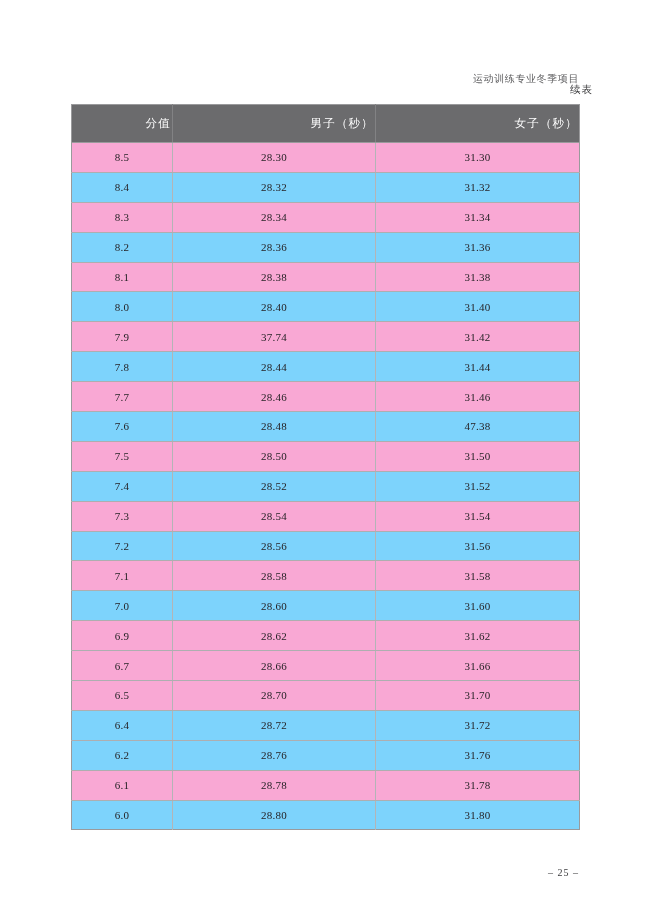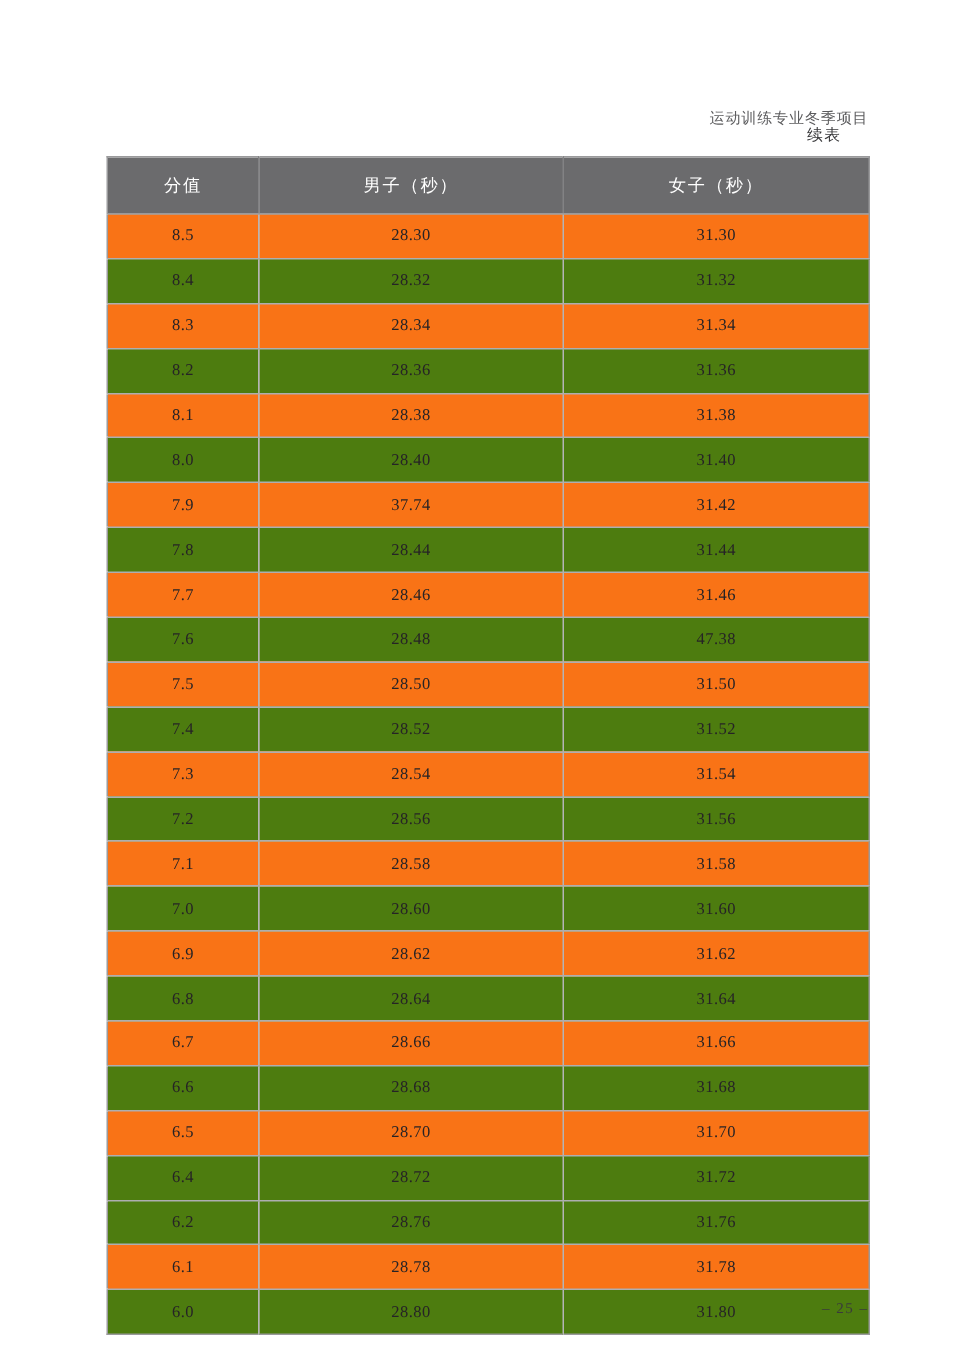--- a/index.html
+++ b/index.html
@@ -32,21 +32,21 @@
     letter-spacing: 0.6px;
     color: #5c5c5e;
     white-space: nowrap;
     margin-top: 25px;
   }
 
   
   .table-caption {
     position: absolute;
     top: 83px;
-    right: 89px;
+    right: 57px;
     font-size: 10.5px;
     letter-spacing: 1px;
     color: #3a3a3c;
     white-space: nowrap;
   }
 
   
   .score-table {
     position: absolute;
     left: 71px;
@@ -60,42 +60,42 @@
   .score-table col.c-male  { width: 203px; }
   .score-table col.c-female{ width: 204px; }
 
   .score-table thead th {
     height: 35px;
     background: #6b6b6d;
     color: #ffffff;
     font-size: 11.5px;
     font-weight: normal;
     letter-spacing: 1.2px;
-    text-align: center;
+    text-align: right;
     vertical-align: middle;
     border-right: 1px solid #828284;
     border-bottom: 1px solid #9a9a9c;
   }
   .score-table thead th:last-child { border-right: none; }
 
   .score-table tbody td {
     height: 26.9px;
     font-size: 11px;
     text-align: center;
     vertical-align: middle;
     color: #262326;
     border-right: 1px solid #b4b4b6;
     border-bottom: 1px solid #aeaeb0;
     letter-spacing: 0.3px;
   }
   .score-table tbody td:last-child { border-right: none; }
   .score-table tbody tr:last-child td { border-bottom: none; }
 
-  .score-table tbody tr.row-odd  td { background: #f97316; }
-  .score-table tbody tr.row-even td { background: #4d7c0f; }
+  .score-table tbody tr.row-odd  td { background: #f9a8d4; }
+  .score-table tbody tr.row-even td { background: #7dd3fc; }
 
   
   .folio {
     position: absolute;
     bottom: 35px;
     right: 71px;
     font-size: 10px;
     color: #3a3a3c;
     letter-spacing: 1px;
     white-space: nowrap;
@@ -202,35 +202,25 @@
         <tr class="row-even">
           <td>7.0</td>
           <td>28.60</td>
           <td>31.60</td>
         </tr>
         <tr class="row-odd">
           <td>6.9</td>
           <td>28.62</td>
           <td>31.62</td>
         </tr>
-        <tr class="row-even">
-          <td>6.8</td>
-          <td>28.64</td>
-          <td>31.64</td>
-        </tr>
         <tr class="row-odd">
           <td>6.7</td>
           <td>28.66</td>
           <td>31.66</td>
         </tr>
-        <tr class="row-even">
-          <td>6.6</td>
-          <td>28.68</td>
-          <td>31.68</td>
-        </tr>
         <tr class="row-odd">
           <td>6.5</td>
           <td>28.70</td>
           <td>31.70</td>
         </tr>
         <tr class="row-even">
           <td>6.4</td>
           <td>28.72</td>
           <td>31.72</td>
         </tr>

